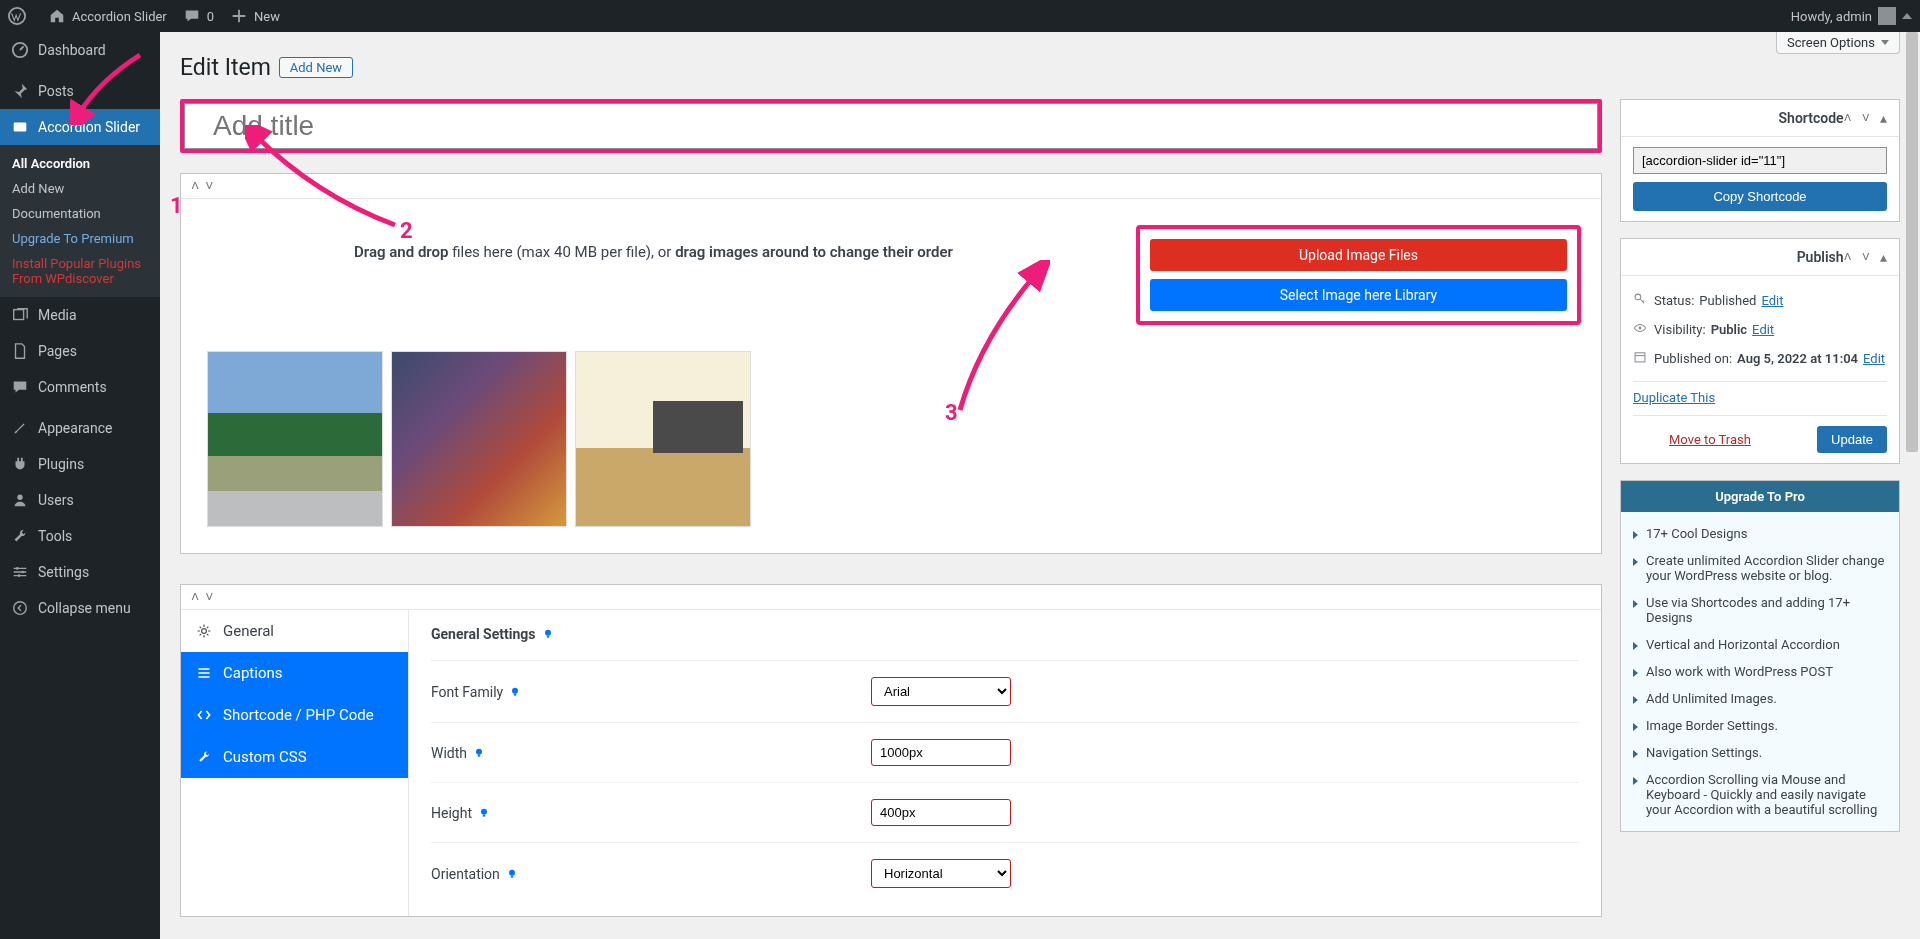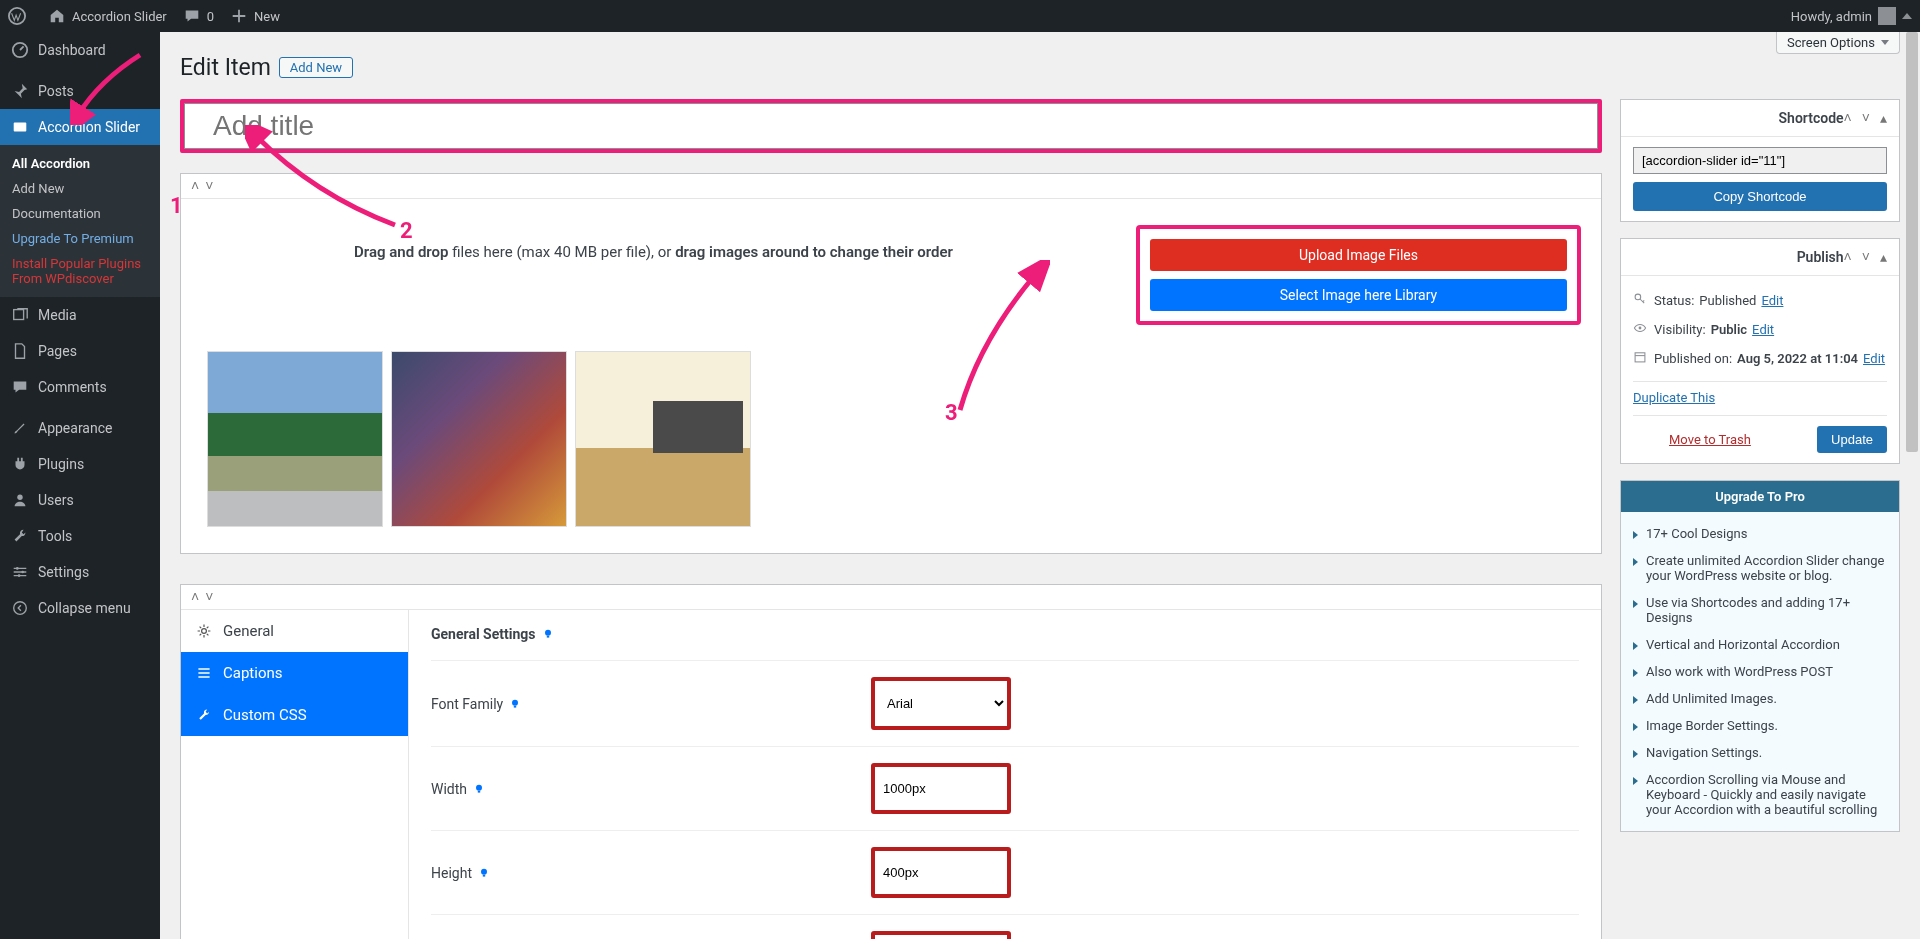--- a/index.html
+++ b/index.html
@@ -219,21 +219,21 @@
     padding: 12px 14px; font-size:15px; color:#3c434a; cursor:pointer;
   }
   .settings-tabs .tab.active { background:#0073ff; color:#fff; }
   .settings-tabs .tab .tico { width:18px;height:18px; display:flex;align-items:center;justify-content:center; }
   .settings-content { flex:1; padding: 12px 22px; }
   .settings-content h3 { font-size:14px; display:flex; align-items:center; gap:6px; margin-bottom:18px; padding-top:4px; }
   .form-row { display:flex; align-items:center; padding:16px 0; border-top:1px solid #eee; }
   .form-row:first-of-type { border-top:1px solid #eee; }
   .form-row label { width: 440px; font-size:14px; display:flex; align-items:center; gap:6px; }
   .form-row .control input, .form-row .control select {
-    width: 140px; padding: 14px 8px; border:4px solid #b91c1c; border-radius:3px; font-size:13px; background:#fff;
+    width: 140px; padding: 5px 8px; border:1px solid #b91c1c; border-radius:3px; font-size:13px; background:#fff;
   }
   .bulb { width:12px;height:12px; display:inline-block; }
 
   
   .postbox { background:#fff; border:1px solid #c3c4c7; margin-bottom:16px; }
   .postbox-header {
     display:flex; align-items:center; justify-content:flex-end;
     padding: 10px 12px; border-bottom:1px solid #e5e5e5;
   }
   .postbox-header h2 { font-size:14px; font-weight:600; }
@@ -495,20 +495,28 @@
               <span class="tico">
                   <svg width="16" height="16" viewBox="0 0 20 20">
                     <path d="M3 5h14M3 10h14M3 15h14" stroke="#fff" stroke-width="2"></path>
                   </svg>
                 </span>
               <span>Captions</span>
             </div>
             <div class="tab active">
               <span class="tico">
                   <svg width="16" height="16" viewBox="0 0 20 20">
+                    <path d="M7 5l-4 5 4 5M13 5l4 5-4 5" fill="none" stroke="#fff" stroke-width="2"></path>
+                  </svg>
+                </span>
+              <span>Shortcode / PHP Code</span>
+            </div>
+            <div class="tab active">
+              <span class="tico">
+                  <svg width="16" height="16" viewBox="0 0 20 20">
                     <path d="M14 3a4 4 0 00-4 5L4 14l2 2 6-6a4 4 0 004-4l-2 2-2-2z" fill="#fff"></path>
                   </svg>
                 </span>
               <span>Custom CSS</span>
             </div>
           </div>
           <div class="settings-content">
             <h3>
               <span>General Settings</span>
               <svg class="bulb" viewBox="0 0 20 20">

